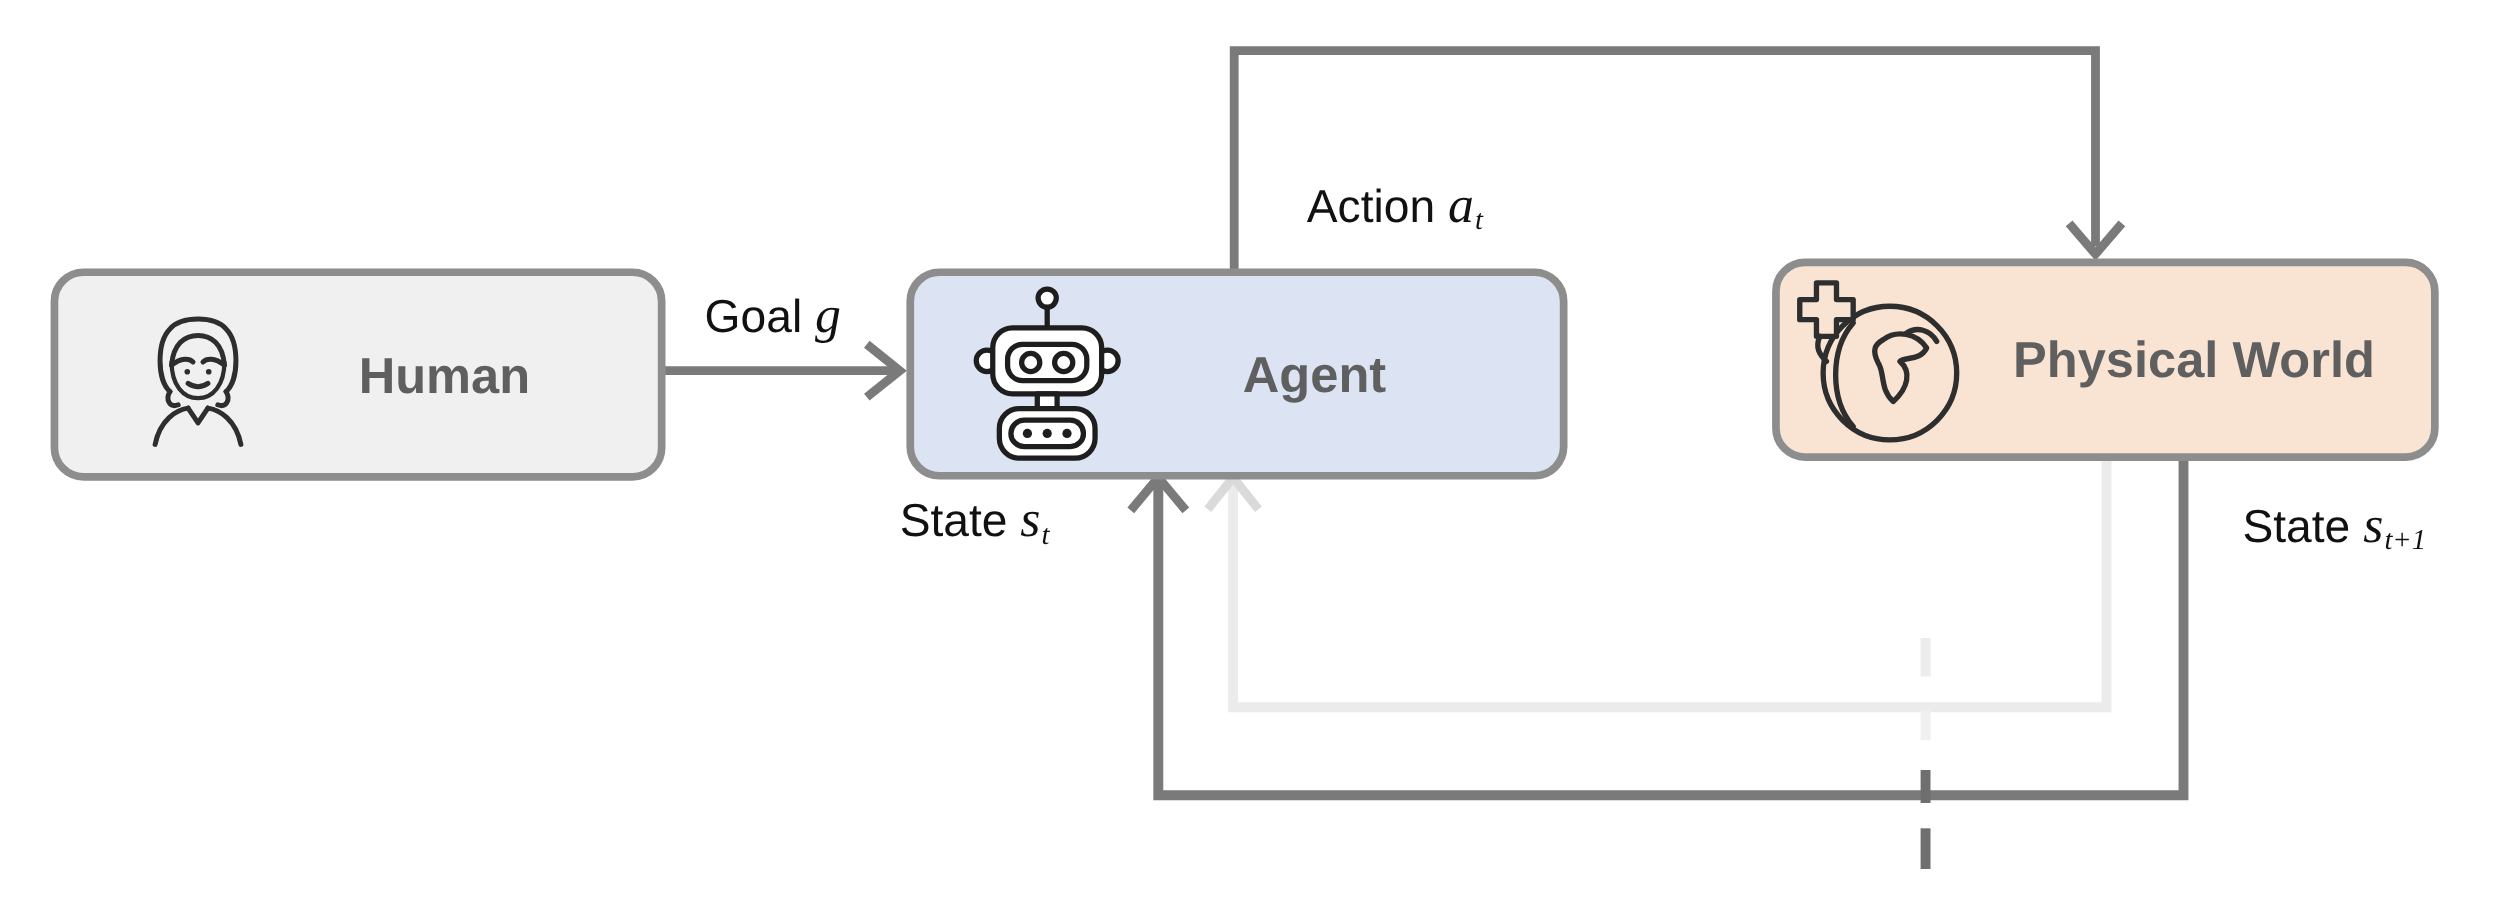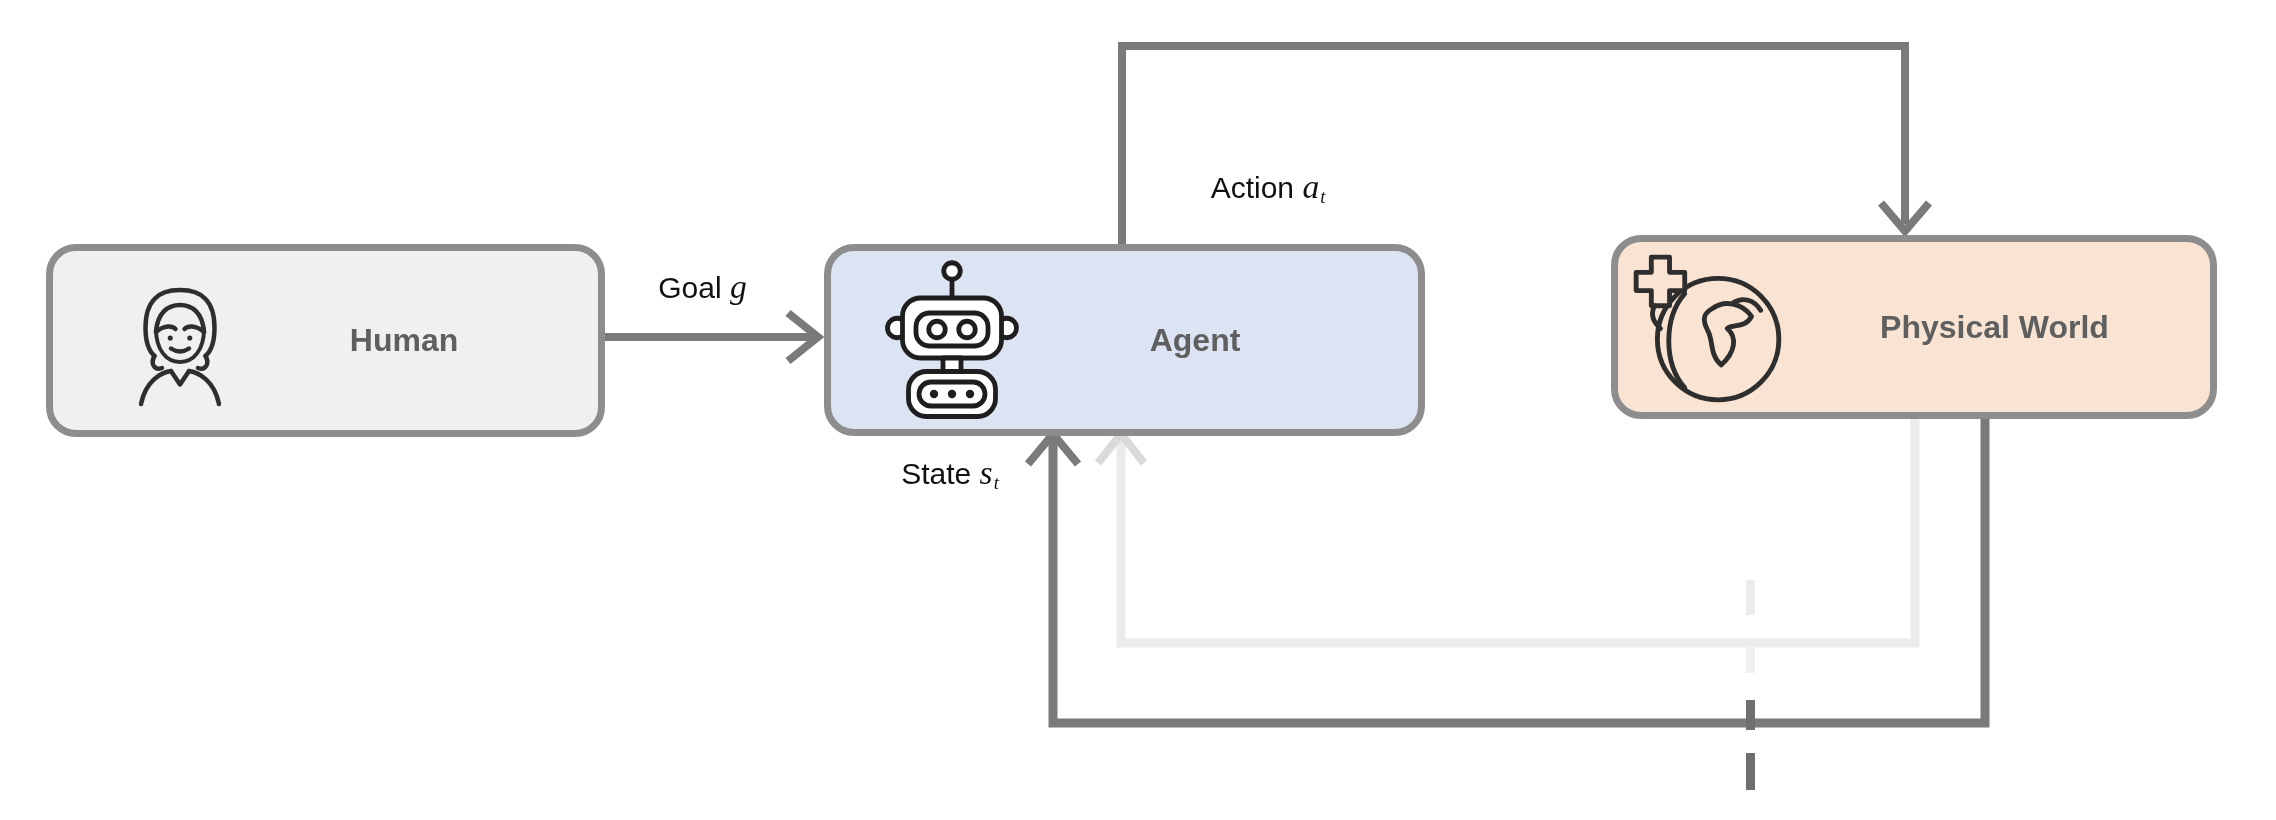--- a/index.html
+++ b/index.html
@@ -13,45 +13,45 @@
   .stroke-dark{stroke:var(--arrow_dark,#7a7a7a);fill:none;}
   .stroke-light{stroke:var(--arrow_light,#ebebeb);fill:none;}
   .head-light{stroke:#dadada;fill:none;}
 
   .node{
     position:absolute;z-index:2;display:flex;align-items:center;
     border:7px solid var(--box_border,#8d8d8d);border-radius:30px;
     box-sizing:border-box;
   }
   .node-title{
-    font-weight:bold;font-size:32px;color:var(--title_text,#5f5f5f);
+    font-weight:bold;font-size:46px;color:var(--title_text,#5f5f5f);
     flex:1;text-align:center;white-space:nowrap;
   }
   .node-human{left:46px;top:244px;width:559px;height:193px;background:var(--human_fill,#f0f0f0);}
   .node-agent{left:824px;top:244px;width:601px;height:192px;background:var(--agent_fill,#dce3f3);}
   .node-world{left:1611px;top:235px;width:606px;height:184px;background:var(--world_fill,#f9e4d3);}
   .node-human .node-title{margin-right:45px;}
   .node-agent .node-title{margin-right:55px;}
   .node-world .node-title{margin-right:15px;}
   .icon{flex:0 0 auto;display:block;}
   .icon-human{margin-left:52px;}
   .icon-agent{margin-left:46px;}
   .icon-world{margin-left:6px;}
 
   .lbl{
     position:absolute;z-index:3;transform:translate(-50%,-50%);
-    font-size:30px;white-space:nowrap;line-height:1;
+    font-size:42px;white-space:nowrap;line-height:1;
   }
   .lbl-dark{color:var(--label_dark,#111);}
   .lbl-light{color:var(--label_light,#d2d2d2);}
   .mvar{font-family:"Liberation Serif",serif;font-style:italic;font-size:1.12em;}
   .msub{font-family:"Liberation Serif",serif;font-style:italic;font-size:0.62em;position:relative;top:0.28em;margin-left:1px;}
   .lbl-goal{left:703px;top:287px;}
   .lbl-action{left:1268px;top:187px;}
-  .lbl-state-t{left:950px;top:473px;}
+  .lbl-state-t{left:886px;top:473px;}
   .lbl-reward-t{left:1268px;top:476px;}
   .lbl-reward-t1{left:1740px;top:478px;}
   .lbl-state-t1{left:2122px;top:478px;}
 </style>
 </head>
 <body>
 
 <div class="canvas">
 
   <svg class="wires" width="2276" height="820" viewBox="0 0 2276 820">
@@ -137,14 +137,18 @@
     <span class="mvar">a</span><span class="msub">t</span>
   </div>
 
   <div class="lbl lbl-dark lbl-state-t">
     <span>State</span>
     <span class="mvar">s</span><span class="msub">t</span>
   </div>
 
 
 
+  <div class="lbl lbl-dark lbl-state-t1">
+    <span>State</span>
+    <span class="mvar">s</span><span class="msub">t+1</span>
+  </div>
 
 </div>
 
 </body></html>

